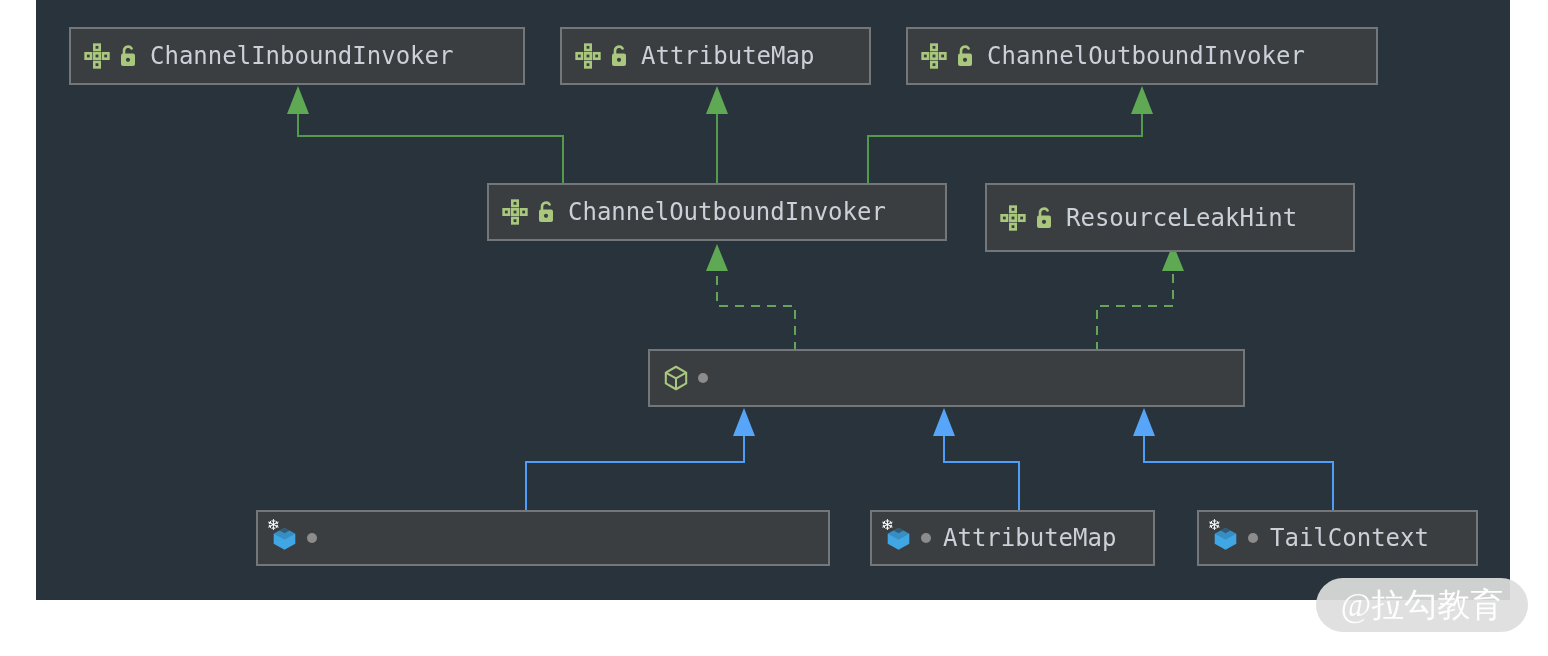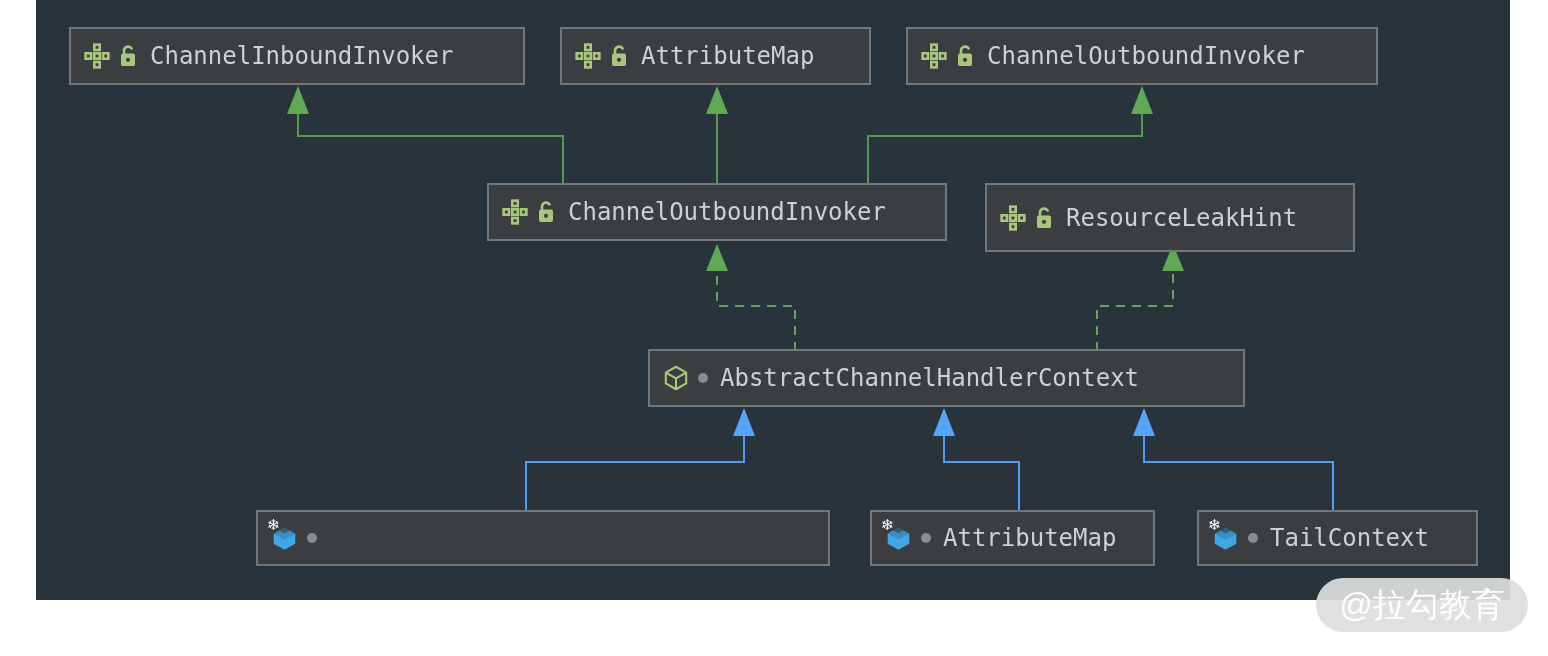--- a/index.html
+++ b/index.html
@@ -17,21 +17,21 @@
   .node .label{color:#CBD1D8;font-size:24px;white-space:nowrap;margin-left:12px;letter-spacing:0;}
   .ic{display:inline-block;flex:0 0 auto;}
   .ic + .ic{margin-left:8px;}
   .dot{width:10px;height:10px;border-radius:50%;background:#8C8C8C;margin-left:9px;flex:0 0 auto;}
   .cube-wrap{position:relative;width:27px;height:27px;flex:0 0 auto;}
   .snow{position:absolute;left:-4px;top:-7px;color:#ffffff;font-size:15px;
         font-family:"DejaVu Sans","Liberation Sans",sans-serif;line-height:1;}
   .watermark{position:absolute;left:1316px;top:578px;width:212px;height:54px;border-radius:27px;
         background:rgba(221,221,221,0.92);display:flex;align-items:center;justify-content:center;
         color:rgba(255,255,255,0.97);font-size:33px;
-        font-family:Liberation Sans, sans-serif;}
+        font-family:Liberation Serif, serif;}
 </style>
 </head>
 <body>
 
 <div class="page">
 
   <svg width="0" height="0" style="position:absolute" aria-hidden="true">
     <defs>
       <symbol id="icon-interface" viewBox="0 0 24 24">
         <g fill="#A9C87E">
@@ -154,21 +154,20 @@
         <use href="#icon-lock"></use>
       </svg>
     <span class="label">ResourceLeakHint</span>
   </div>
 
   <div class="node" style="left:648px;top:349px;width:597px;height:58px">
     <svg class="ic" width="26" height="26">
         <use href="#icon-cube-outline"></use>
       </svg>
     <span class="dot"></span>
-    <span class="label">AbstractChannelHandlerContext</span>
   </div>
 
   <div class="node" style="left:256px;top:510px;width:574px;height:56px">
     <span class="cube-wrap">
       <svg width="27" height="27">
           <use href="#icon-cube-final"></use>
         </svg>
       <span class="snow">❄</span>
     </span>
     <span class="dot"></span>

